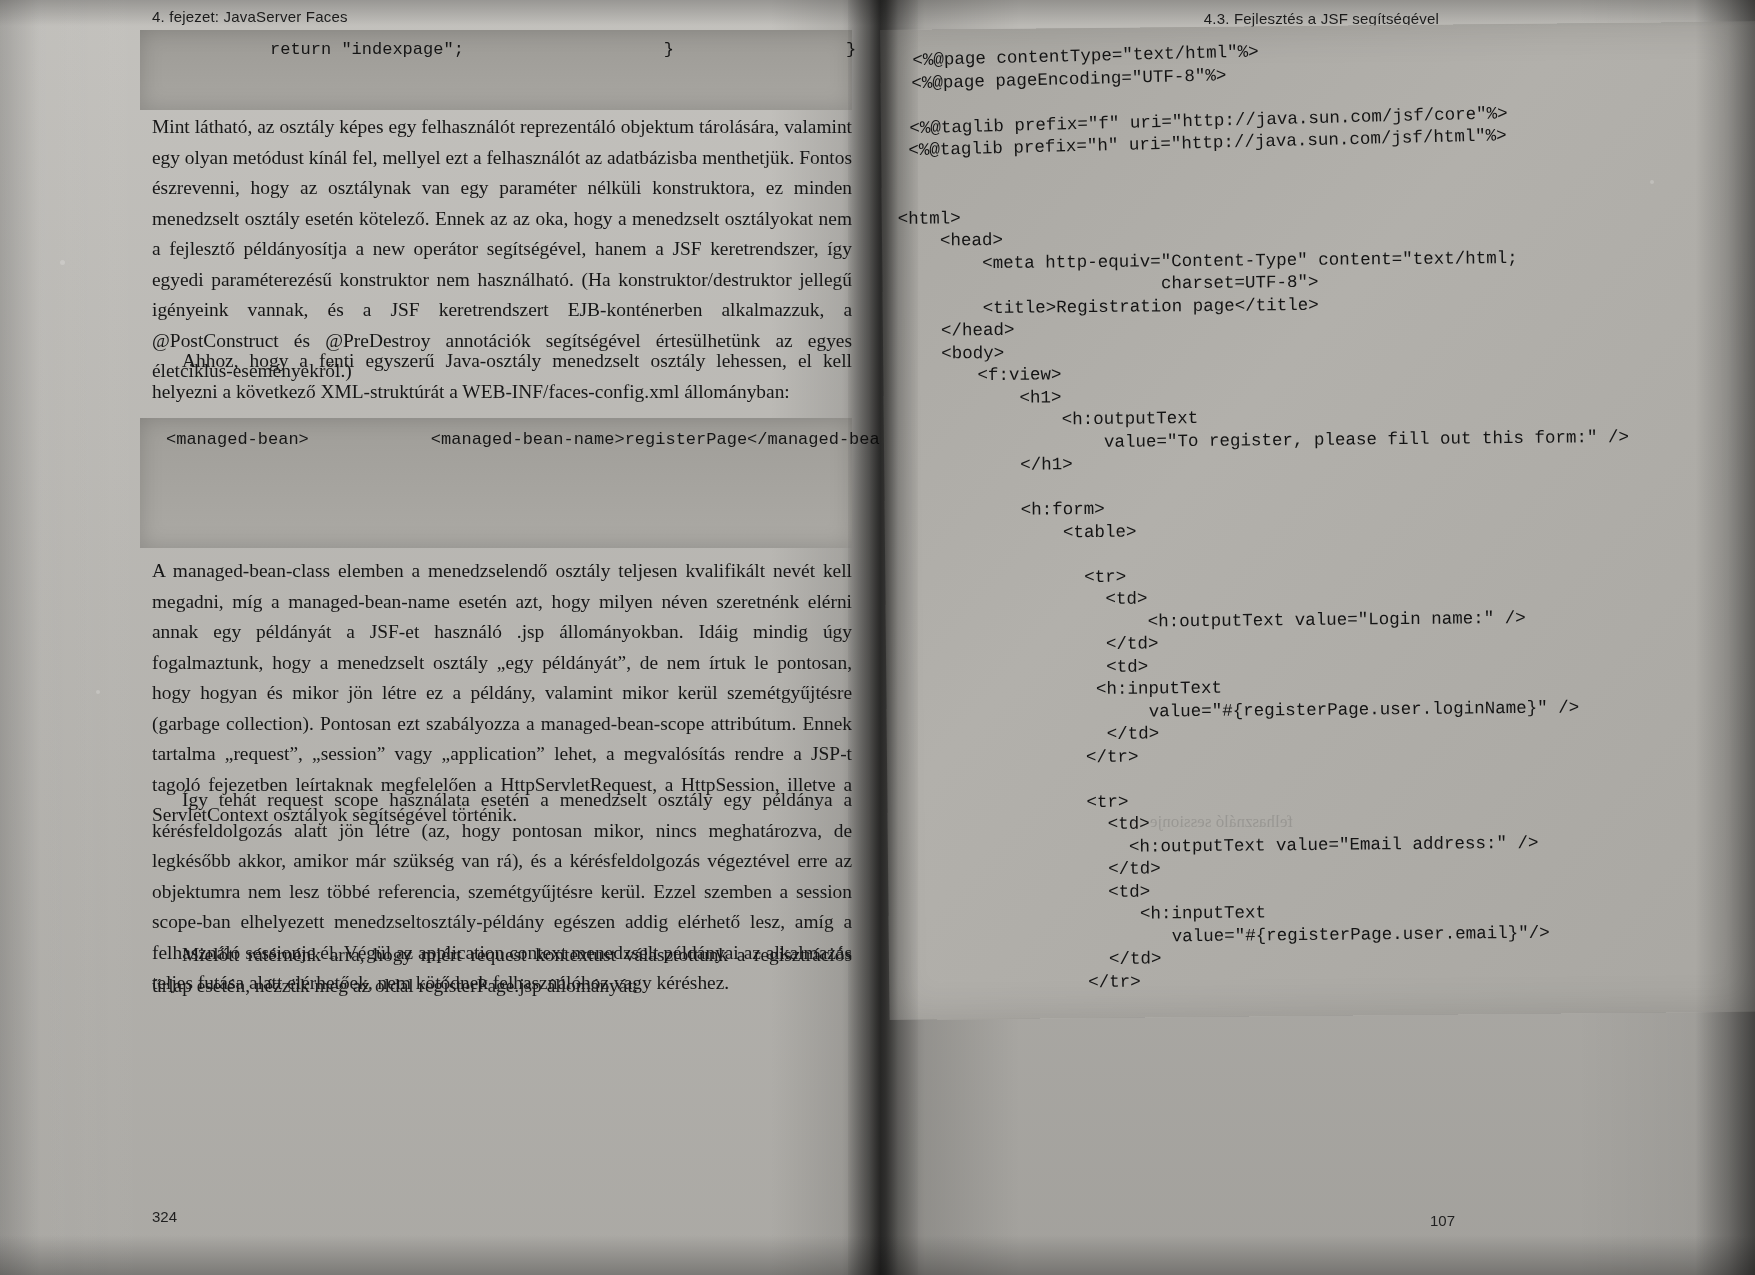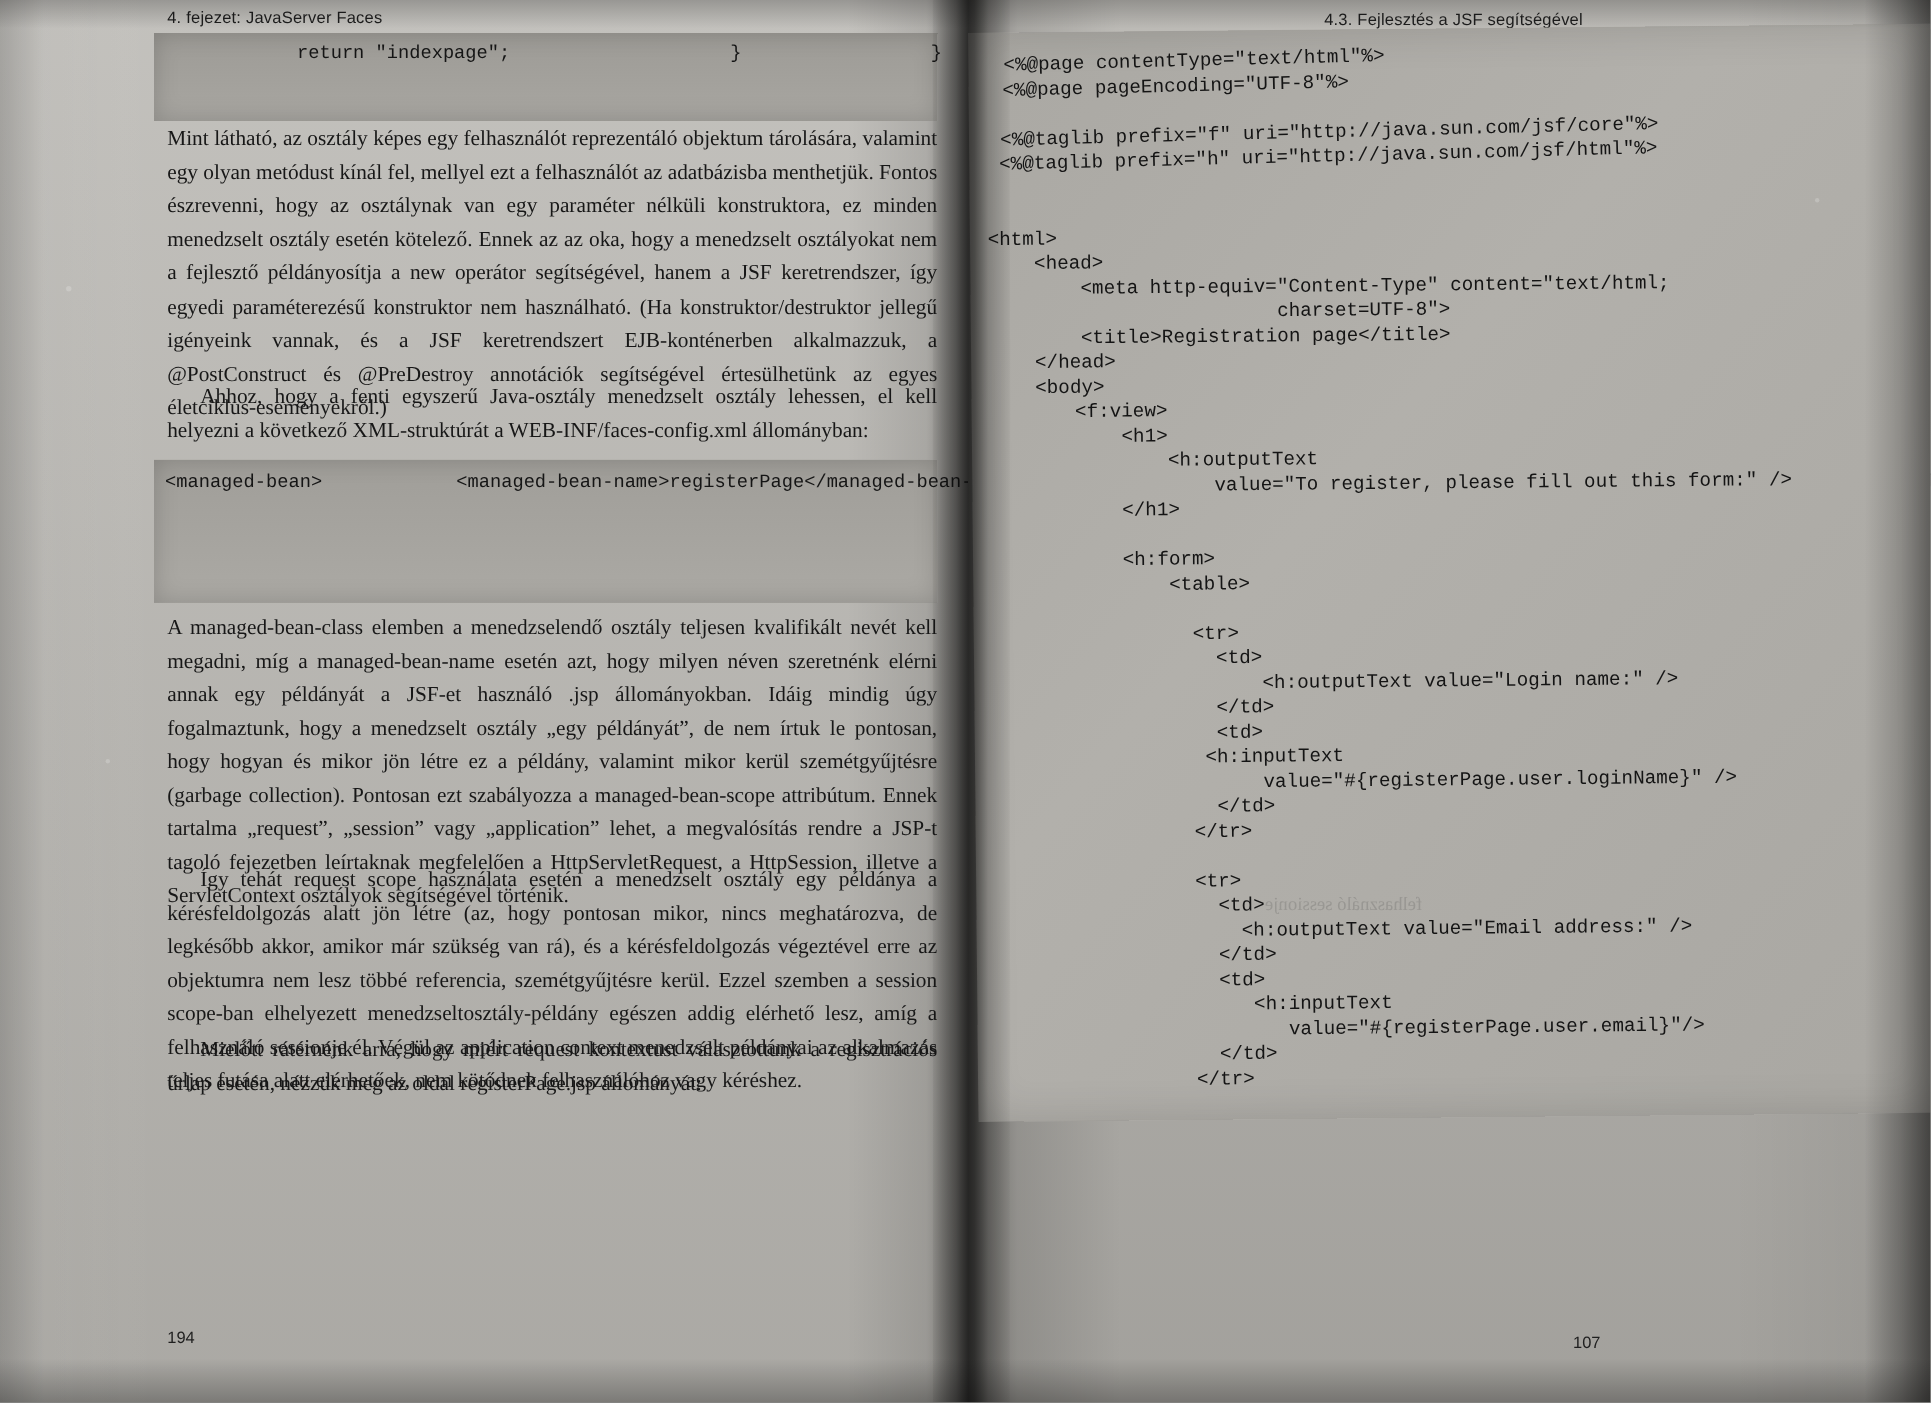--- a/index.html
+++ b/index.html
@@ -152,21 +152,21 @@
   #code-top .ln3 { padding-left: 172px; }
 
   #code-mid {
     left: 140px; top: 418px;
     width: 712px; height: 120px;
     font-size: 17px;
     line-height: 24.5px;
     padding: 10px 0 0 0;
     background: linear-gradient(to bottom, #a09e99, #aba9a4);
   }
-  #code-mid .l0 { padding-left: 10px; }
+  #code-mid .l0 { padding-left: 26px; }
   #code-mid .l1 { padding-left: 122px; }
 
   
   .code-right {
     position: absolute;
     left: 880px; top: 30px;
     width: 875px; height: 990px;
     font-family: "Liberation Mono", monospace;
     font-size: 17.5px;
     line-height: 22.5px;
@@ -232,21 +232,21 @@
   </div>
 
   <div class="body-col" id="para4">
     <p class="indent"><span>Így tehát request scope használata esetén a menedzselt osztály egy példánya a kérésfeldolgozás alatt jön létre (az, hogy pontosan mikor, nincs meghatározva, de legkésőbb akkor, amikor már szükség van rá), és a kérésfeldolgozás végeztével erre az objektumra nem lesz többé referencia, szemétgyűjtésre kerül. Ezzel szemben a session scope-ban elhelyezett menedzseltosztály-példány egészen addig elérhető lesz, amíg a felhasználó sessionje él. Végül az application context menedzselt példányai az alkalmazás teljes futása alatt elérhetőek, nem kötődnek felhasználóhoz vagy kéréshez.</span></p>
   </div>
 
   <div class="body-col" id="para5">
     <p class="indent"><span>Mielőtt rátérnénk arra, hogy miért request kontextust választottunk a regisztrációs űrlap esetén, nézzük meg az oldal registerPage.jsp állományát:</span></p>
   </div>
 
-  <div class="folio folio-left">194</div>
+  <div class="folio folio-left">324</div>
 
   <div class="page-right"></div>
 
   <div class="runhead runhead-right">4.3. Fejlesztés a JSF segítségével</div>
   <div class="rule rule-right"></div>
 
   <div class="code-right">
     <div class="inner" id="right-code-inner"><span class="cl" style="padding-left: 32px; transform: rotate(-0.9deg); transform-origin: 0px 50%; display: block;">&lt;%@page contentType="text/html"%&gt;</span><span class="cl" style="padding-left: 30.8px; transform: rotate(-0.9deg); transform-origin: 0px 50%; display: block;">&lt;%@page pageEncoding="UTF-8"%&gt;</span><span class="cl" style="padding-left: 29.6px; transform: rotate(-0.9deg); transform-origin: 0px 50%; display: block;">&nbsp;</span><span class="cl" style="padding-left: 28.4px; transform: rotate(-0.9deg); transform-origin: 0px 50%; display: block;">&lt;%@taglib prefix="f" uri="http://java.sun.com/jsf/core"%&gt;</span><span class="cl" style="padding-left: 27.2px; transform: rotate(-0.9deg); transform-origin: 0px 50%; display: block;">&lt;%@taglib prefix="h" uri="http://java.sun.com/jsf/html"%&gt;</span><span class="cl" style="padding-left: 26px;">&nbsp;</span><span class="cl" style="padding-left: 16px;">&nbsp;</span><span class="cl" style="padding-left: 16px;">&lt;html&gt;</span><span class="cl" style="padding-left: 16px;">    &lt;head&gt;</span><span class="cl" style="padding-left: 16px;">        &lt;meta http-equiv="Content-Type" content="text/html;</span><span class="cl" style="padding-left: 16px;">                         charset=UTF-8"&gt;</span><span class="cl" style="padding-left: 16px;">        &lt;title&gt;Registration page&lt;/title&gt;</span><span class="cl" style="padding-left: 16px;">    &lt;/head&gt;</span><span class="cl" style="padding-left: 16px;">    &lt;body&gt;</span><span class="cl" style="padding-left: 10px;">        &lt;f:view&gt;</span><span class="cl" style="padding-left: 10px;">            &lt;h1&gt;</span><span class="cl" style="padding-left: 10px;">                &lt;h:outputText</span><span class="cl" style="padding-left: 10px;">                    value="To register, please fill out this form:" /&gt;</span><span class="cl" style="padding-left: 10px;">            &lt;/h1&gt;</span><span class="cl" style="padding-left: 10px;">&nbsp;</span><span class="cl" style="padding-left: 10px;">            &lt;h:form&gt;</span><span class="cl" style="padding-left: 10px;">                &lt;table&gt;</span><span class="cl" style="padding-left: 10px;">&nbsp;</span><span class="cl" style="padding-left: 10px;">                  &lt;tr&gt;</span><span class="cl" style="padding-left: 10px;">                    &lt;td&gt;</span><span class="cl" style="padding-left: 10px;">                        &lt;h:outputText value="Login name:" /&gt;</span><span class="cl" style="padding-left: 10px;">                    &lt;/td&gt;</span><span class="cl" style="padding-left: 10px;">                    &lt;td&gt;</span><span class="cl" style="padding-left: 10px;">                   &lt;h:inputText</span><span class="cl" style="padding-left: 10px;">                        value="#{registerPage.user.loginName}" /&gt;</span><span class="cl" style="padding-left: 10px;">                    &lt;/td&gt;</span><span class="cl" style="padding-left: 10px;">                  &lt;/tr&gt;</span><span class="cl" style="padding-left: 10px;">&nbsp;</span><span class="cl" style="padding-left: 10px;">                  &lt;tr&gt;</span><span class="cl" style="padding-left: 10px;">                    &lt;td&gt;</span><span class="cl" style="padding-left: 10px;">                      &lt;h:outputText value="Email address:" /&gt;</span><span class="cl" style="padding-left: 10px;">                    &lt;/td&gt;</span><span class="cl" style="padding-left: 10px;">                    &lt;td&gt;</span><span class="cl" style="padding-left: 10px;">                       &lt;h:inputText</span><span class="cl" style="padding-left: 10px;">                          value="#{registerPage.user.email}"/&gt;</span><span class="cl" style="padding-left: 10px;">                    &lt;/td&gt;</span><span class="cl" style="padding-left: 10px;">                  &lt;/tr&gt;</span><span class="cl" style="padding-left: 10px;">&nbsp;</span><span class="cl" style="padding-left: 10px;">                  &lt;tr&gt;</span></div>
   </div>
 

